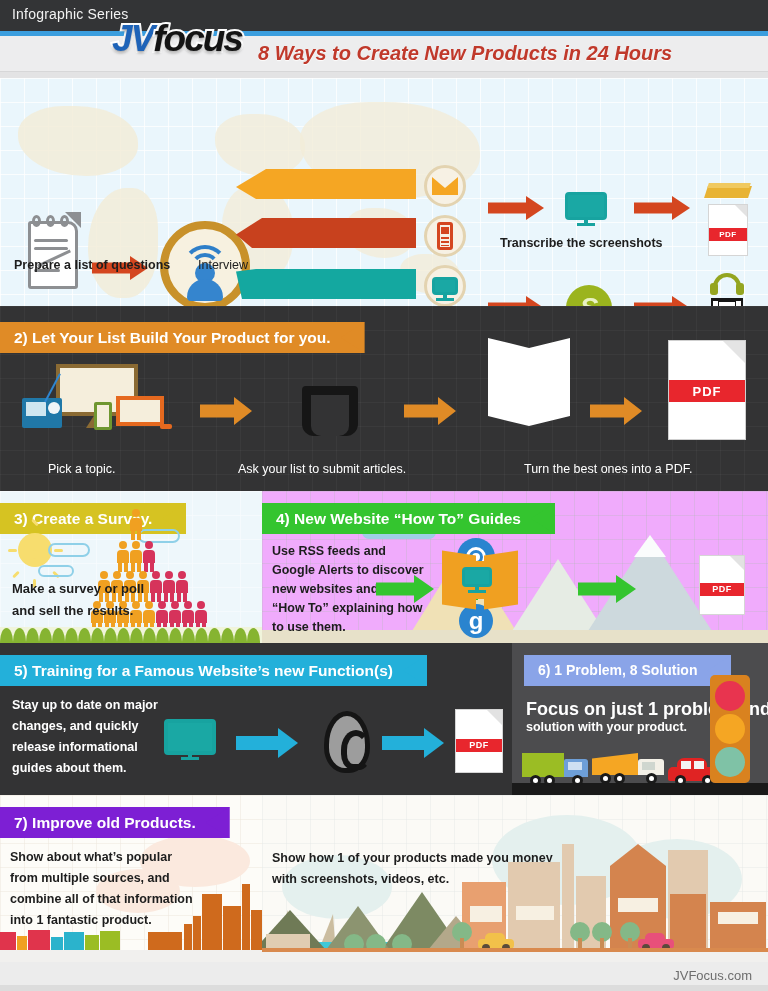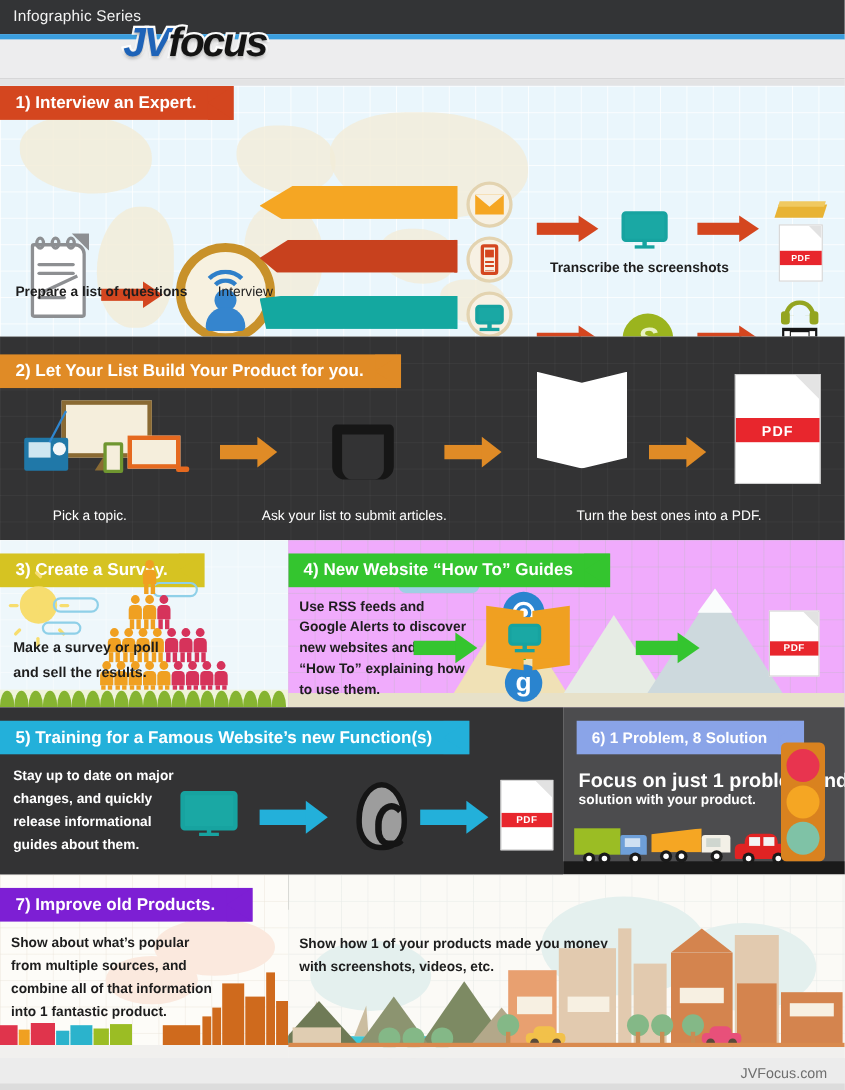--- a/index.html
+++ b/index.html
@@ -248,34 +248,34 @@
 <body>
 
 <div class="page">
 
   <div class="topbar">
     <div class="topbar-label">Infographic Series</div>
   </div>
   <div class="blue-rule"></div>
   <div class="titlebar"></div>
   <div class="logo"><span class="jv">JV</span><span>focus</span></div>
+  <div class="headline">8 Ways to Create New Products in 24 Hours</div>
   <div class="subrule"></div>
 
   <div class="sec1">
     <div class="grid-bg"></div>
 
     <div class="continent" style="left:18px;top:28px;width:120px;height:70px;opacity:.85;"></div>
     <div class="continent" style="left:88px;top:110px;width:70px;height:110px;border-radius:60% 40% 50% 50%;opacity:.85;"></div>
     <div class="continent" style="left:215px;top:36px;width:90px;height:62px;opacity:.8;"></div>
     <div class="continent" style="left:222px;top:108px;width:72px;height:100px;border-radius:45% 55% 60% 40%;opacity:.8;"></div>
     <div class="continent" style="left:300px;top:24px;width:180px;height:96px;opacity:.8;"></div>
     <div class="continent" style="left:345px;top:130px;width:70px;height:50px;opacity:.8;"></div>
     <div class="continent" style="left:400px;top:176px;width:60px;height:40px;opacity:.8;"></div>
 
-    <div class="banner b1"><span>1) Interview an Expert.</span></div>
 
     <div class="notepad">
       <div class="np-body"></div>
       <div class="np-fold"></div>
       <div class="np-ring" style="left:10px;"></div>
       <div class="np-ring" style="left:24px;"></div>
       <div class="np-ring" style="left:38px;"></div>
       <div class="np-line" style="top:26px;width:34px;"></div>
       <div class="np-line" style="top:34px;width:34px;"></div>
       <div class="np-line" style="top:56px;width:26px;"></div>

